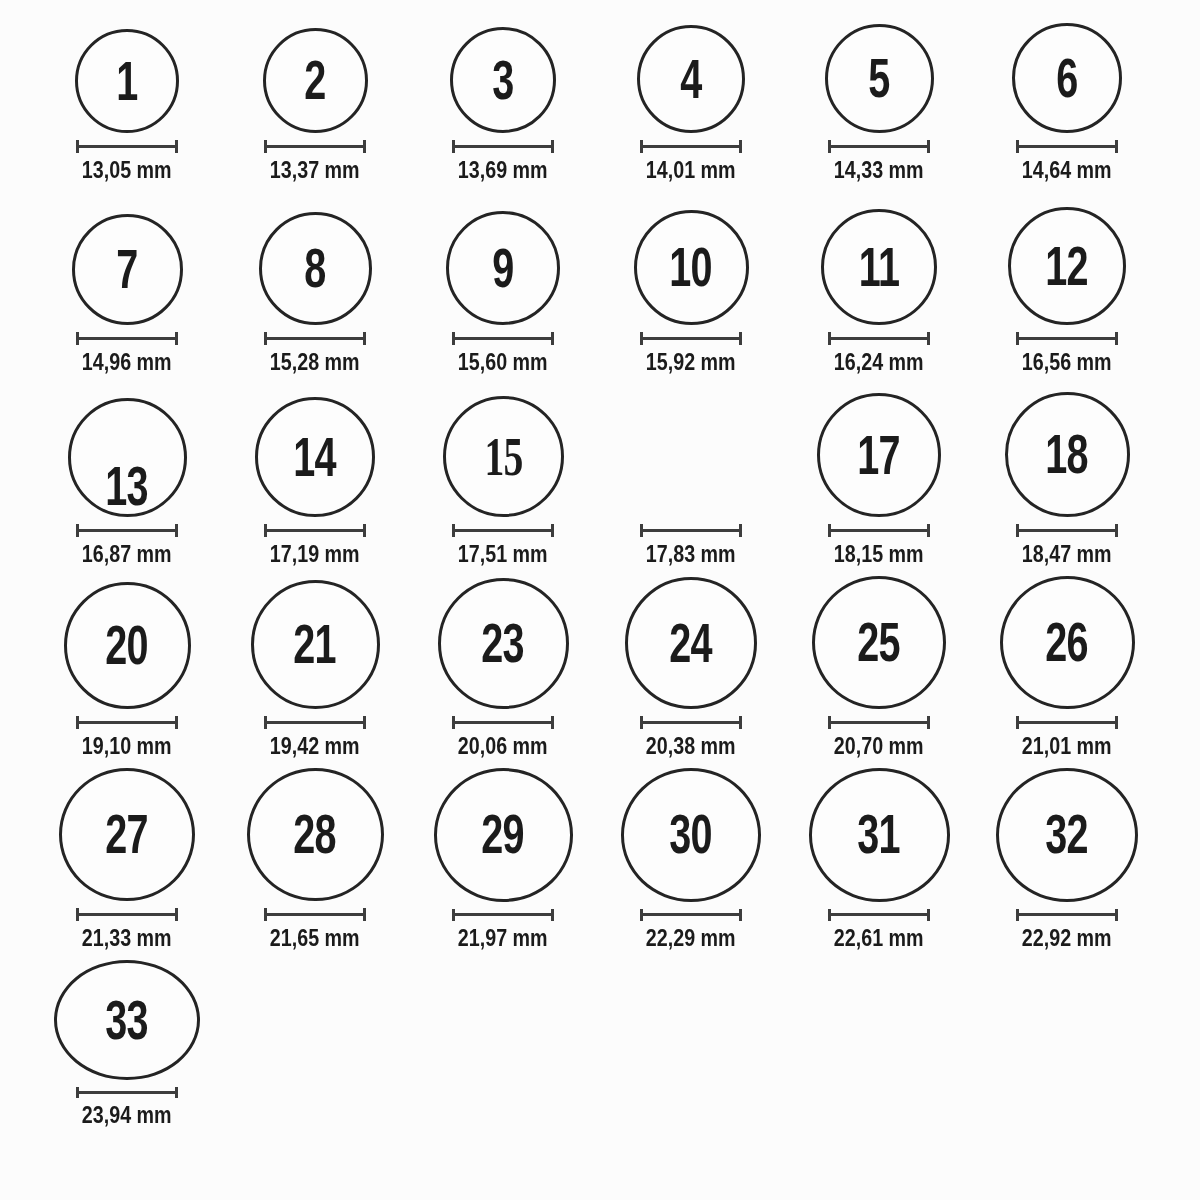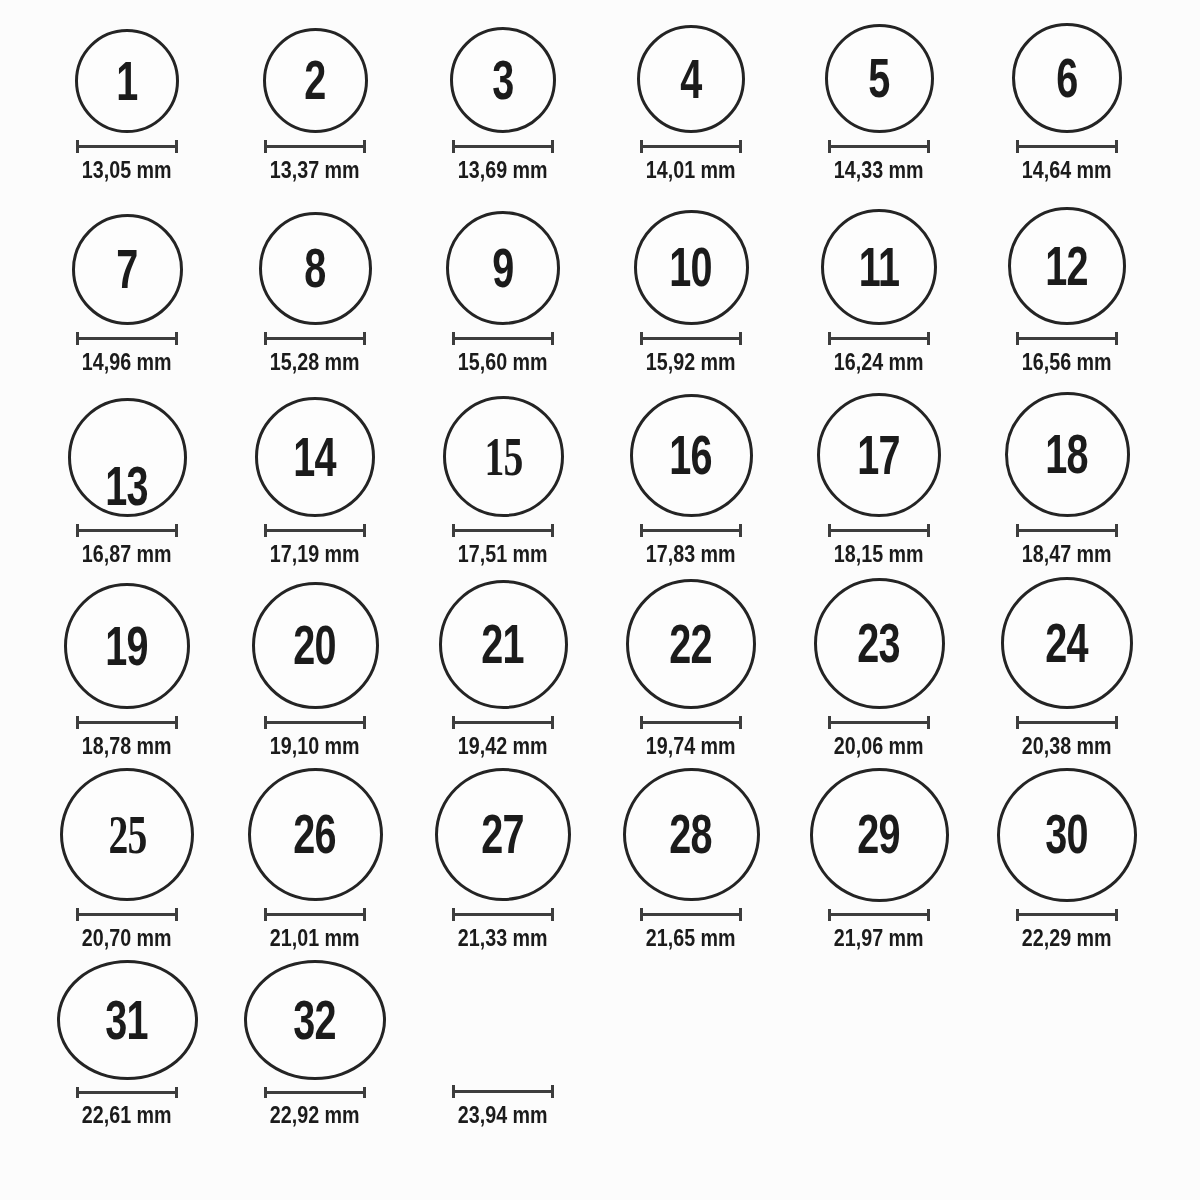--- a/index.html
+++ b/index.html
@@ -225,23 +225,20 @@
     <div class="circle" style="width: 121px; height: 121px; font-family: Liberation Serif, serif;">
       <span class="num">15</span>
     </div>
     <div class="measure">
       <span class="bar"></span>
     </div>
     <span class="diameter">17,51 mm</span>
   </div>
 
   <div class="cell">
-    <div class="circle" style="width: 123px; height: 123px;">
-      <span class="num">16</span>
-    </div>
     <div class="measure">
       <span class="bar"></span>
     </div>
     <span class="diameter">17,83 mm</span>
   </div>
 
   <div class="cell">
     <div class="circle" style="width: 124px; height: 124px;">
       <span class="num">17</span>
     </div>
@@ -254,29 +251,20 @@
   <div class="cell">
     <div class="circle" style="width: 125px; height: 125px;">
       <span class="num">18</span>
     </div>
     <div class="measure">
       <span class="bar"></span>
     </div>
     <span class="diameter">18,47 mm</span>
   </div>
 
-  <div class="cell">
-    <div class="circle" style="width: 126px; height: 126px;">
-      <span class="num">19</span>
-    </div>
-    <div class="measure">
-      <span class="bar"></span>
-    </div>
-    <span class="diameter">18,78 mm</span>
-  </div>
 
   <div class="cell">
     <div class="circle" style="width: 127px; height: 127px;">
       <span class="num">20</span>
     </div>
     <div class="measure">
       <span class="bar"></span>
     </div>
     <span class="diameter">19,10 mm</span>
   </div>
@@ -284,29 +272,20 @@
   <div class="cell">
     <div class="circle" style="width: 129px; height: 129px;">
       <span class="num">21</span>
     </div>
     <div class="measure">
       <span class="bar"></span>
     </div>
     <span class="diameter">19,42 mm</span>
   </div>
 
-  <div class="cell">
-    <div class="circle" style="width: 130px; height: 130px;">
-      <span class="num">22</span>
-    </div>
-    <div class="measure">
-      <span class="bar"></span>
-    </div>
-    <span class="diameter">19,74 mm</span>
-  </div>
 
   <div class="cell">
     <div class="circle" style="width: 131px; height: 131px;">
       <span class="num">23</span>
     </div>
     <div class="measure">
       <span class="bar"></span>
     </div>
     <span class="diameter">20,06 mm</span>
   </div>
@@ -315,21 +294,21 @@
     <div class="circle" style="width: 132px; height: 132px;">
       <span class="num">24</span>
     </div>
     <div class="measure">
       <span class="bar"></span>
     </div>
     <span class="diameter">20,38 mm</span>
   </div>
 
   <div class="cell">
-    <div class="circle" style="width: 134px; height: 134px; font-family: Liberation Serif, serif;">
+    <div class="circle" style="width: 134px; height: 134px;">
       <span class="num">25</span>
     </div>
     <div class="measure">
       <span class="bar"></span>
     </div>
     <span class="diameter">20,70 mm</span>
   </div>
 
   <div class="cell">
     <div class="circle" style="width: 135px; height: 135px;">
@@ -395,18 +374,21 @@
     <div class="circle" style="width: 142px; height: 142px;">
       <span class="num">32</span>
     </div>
     <div class="measure">
       <span class="bar"></span>
     </div>
     <span class="diameter">22,92 mm</span>
   </div>
 
   <div class="cell">
+    <div class="circle" style="width: 146px; height: 146px;">
+      <span class="num">33</span>
+    </div>
     <div class="measure">
       <span class="bar"></span>
     </div>
     <span class="diameter">23,94 mm</span>
   </div>
 </div>
 
 </body></html>

